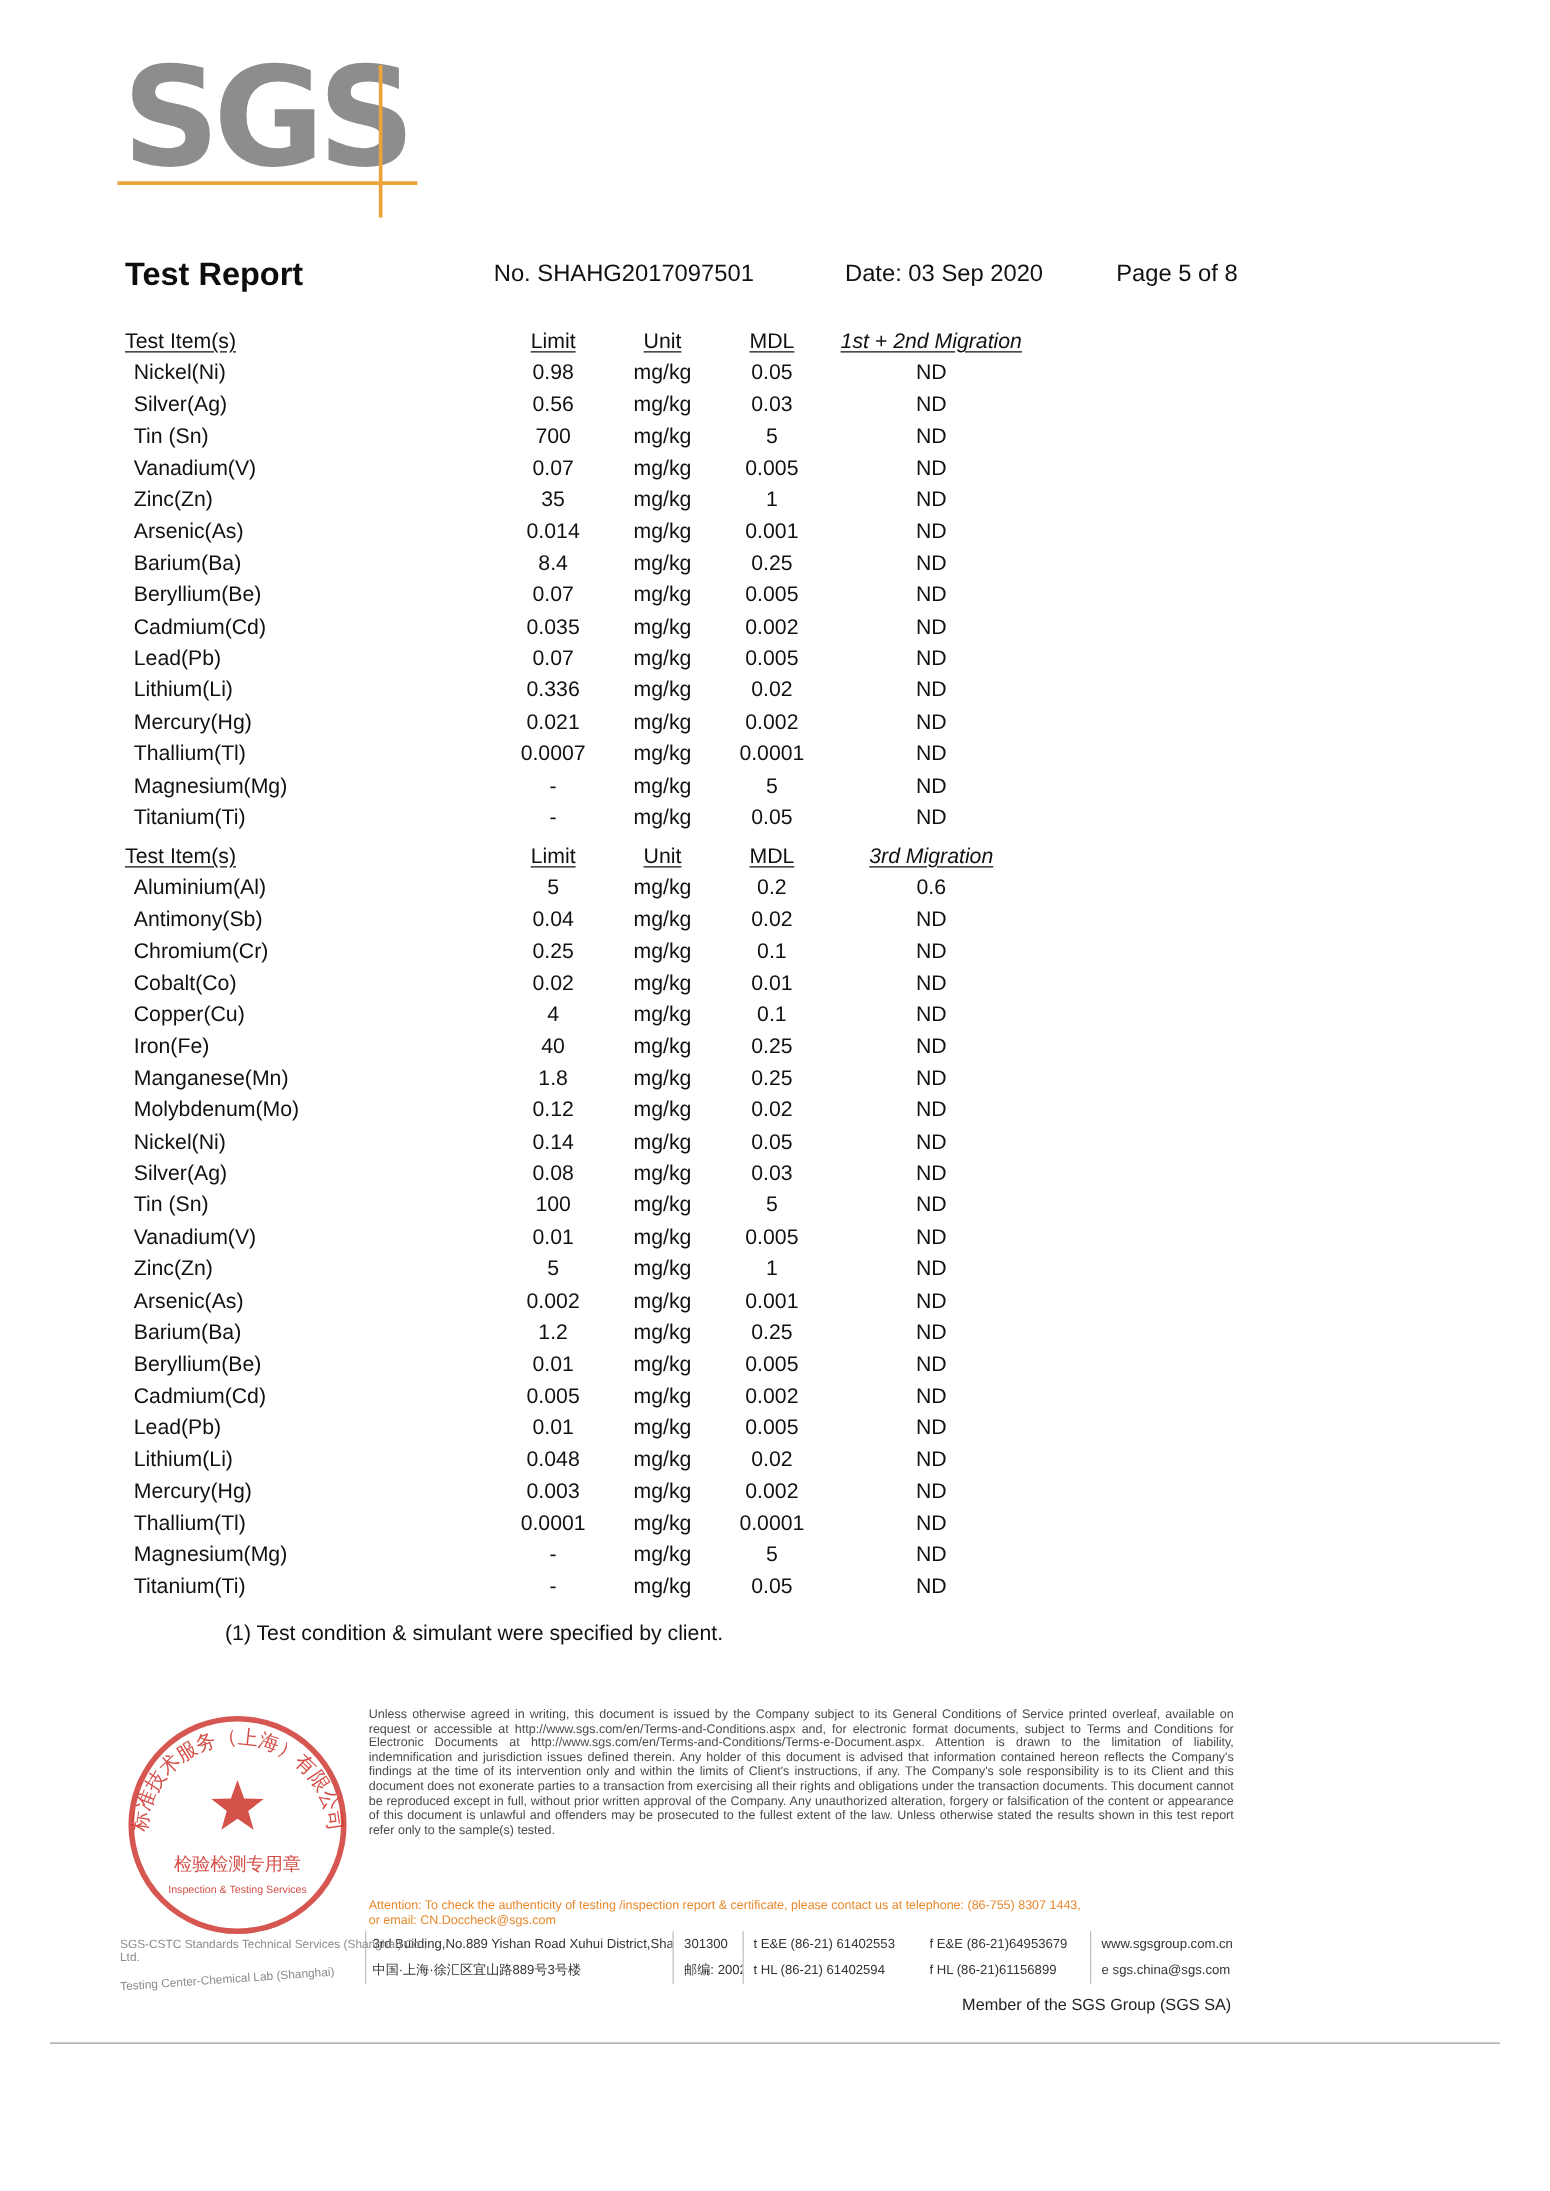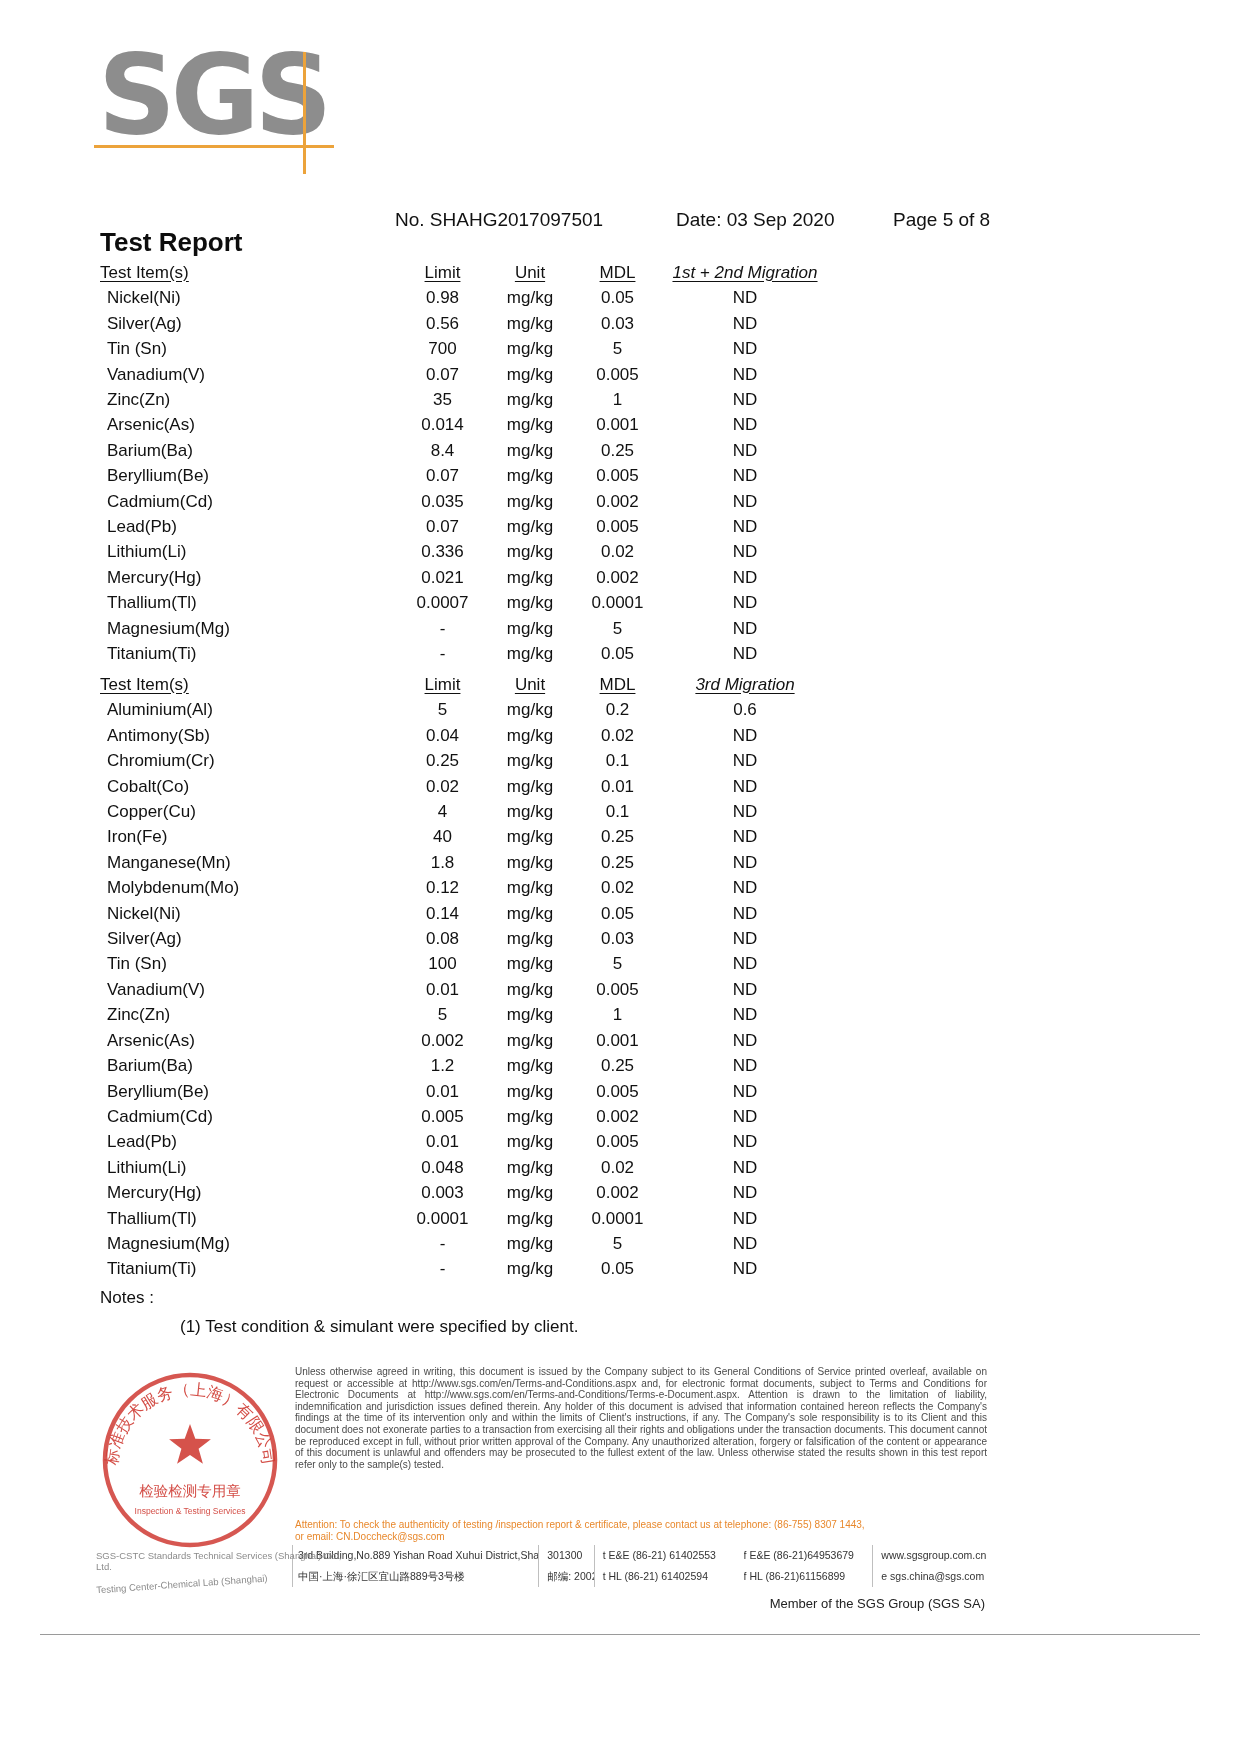--- a/index.html
+++ b/index.html
@@ -14,21 +14,21 @@
   .logo-text {
     font-family:"DejaVu Sans", sans-serif; font-weight:bold;
     font-size:108px; line-height:104px; color:#8d8d8d; letter-spacing:-5px;
     transform:scaleY(1.02); transform-origin:top left;
   }
   .logo-vline { position:absolute; left:205px; top:10px; width:3px; height:122px; background:#eca33b; }
   .logo-hline { position:absolute; left:-4px; top:103px; width:240px; height:3px; background:#eca33b; }
 
   
   .report-header { position:absolute; top:204px; left:0; width:1240px; height:34px; }
-  .rh-title { position:absolute; left:100px; top:0; font-size:26px; font-weight:bold; color:#0d0d0d;margin-top:23px; }
+  .rh-title { position:absolute; left:100px; top:0; font-size:26px; font-weight:bold; color:#0d0d0d; }
   .rh-no   { position:absolute; left:395px; top:5px; font-size:19px; }
   .rh-date { position:absolute; left:676px; top:5px; font-size:19px;text-align:center; }
   .rh-page { position:absolute; left:893px; top:5px; font-size:19px;text-align:right; }
 
   
   .dtable { position:absolute; left:100px; width:900px; font-size:17px; }
   .t1 { top:260px; }
   .t2 { top:672px; }
   .thead, .trow { display:grid; grid-template-columns:290px 105px 70px 105px 150px; }
   .thead > span, .trow > span { line-height:25.4px; white-space:nowrap; }
@@ -412,21 +412,20 @@
           <span class="cell-item">Titanium(Ti)</span>
           <span class="cell-num">-</span>
           <span class="cell-num">mg/kg</span>
           <span class="cell-num">0.05</span>
           <span class="cell-num">ND</span>
         </div>
       </div>
   </div>
 
   <div class="notes">
-    <div>Notes :</div>
     <div class="note-item">(1) Test condition &amp; simulant were specified by client.</div>
   </div>
 
   <div class="company-line1">SGS-CSTC Standards Technical Services (Shanghai) Co., Ltd.</div>
   <div class="company-line2">Testing Center-Chemical Lab (Shanghai)</div>
 
   <div class="stamp-wrap">
     <svg width="180" height="180" viewBox="0 0 180 180">
       <circle cx="90" cy="90" r="85" fill="none" stroke="#cf3a32" stroke-width="4.5" opacity="0.85"></circle>
       <defs>

